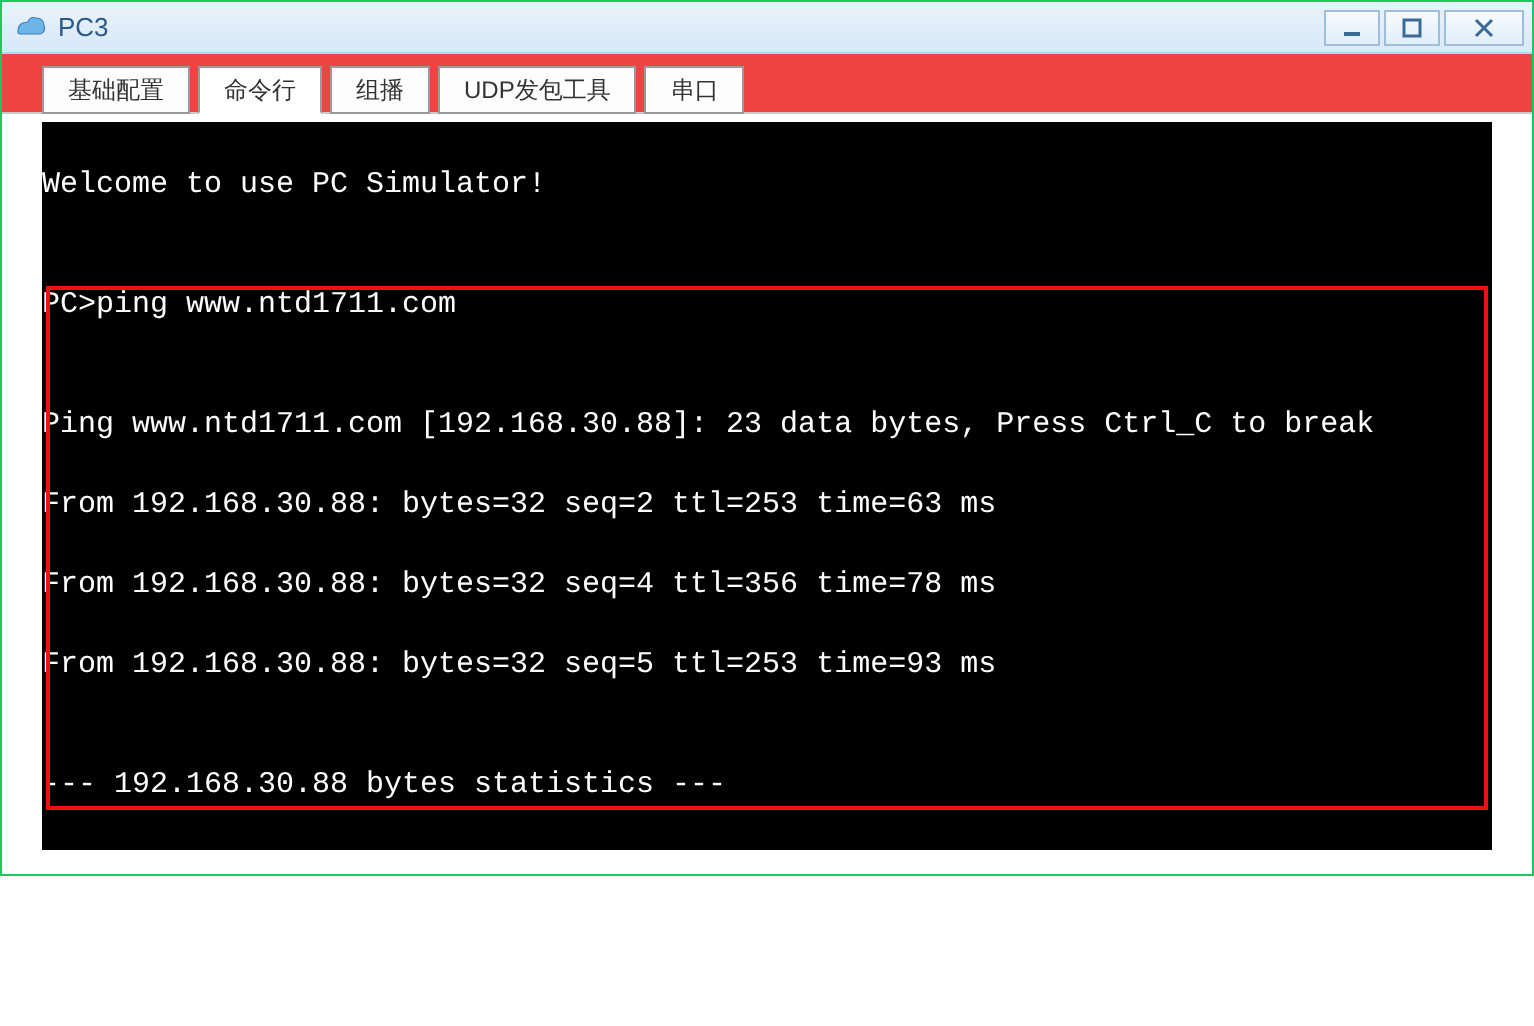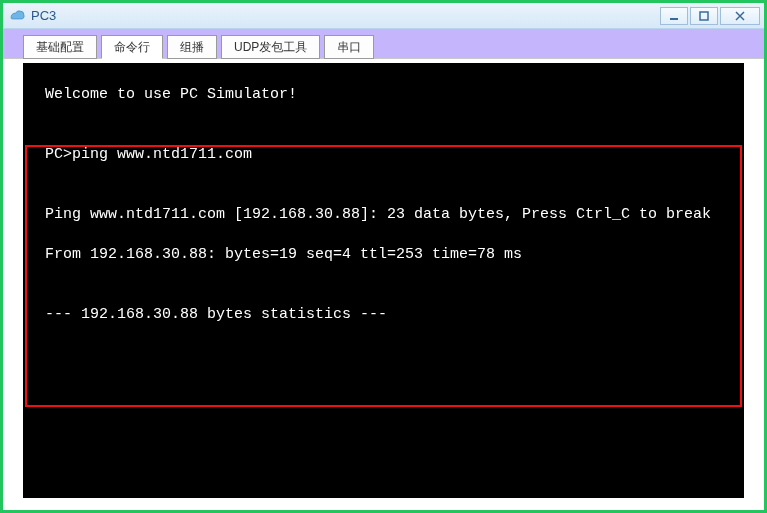--- a/index.html
+++ b/index.html
@@ -5,22 +5,22 @@
   * { box-sizing: border-box; }
   html, body {
     margin: 0; padding: 0;
     width: 767px; height: 513px;
     font-family: "Microsoft YaHei", Tahoma, sans-serif;
     font-size: 12px;
     background: #fff;
     overflow: hidden;
   }
   .window {
-    width: 767px; height: 513px;
-    border: 3px solid #22c55e;
+    width: 767px; height: 438px;
+    border: 1px solid #22c55e;
     background: #fff;
     display: flex;
     flex-direction: column;
   }
   .titlebar {
     height: 26px;
     background: linear-gradient(#eaf3fb, #d7e8f7);
     border-bottom: 1px solid #b9d4ec;
     display: flex;
     align-items: center;
@@ -45,21 +45,21 @@
     background: linear-gradient(#f6fbff, #e1eef9);
     margin-left: 2px;
     display: flex; align-items: center; justify-content: center;
     color: #3a6a9a;
     font-size: 11px;
     cursor: pointer;
   }
   .win-btn.close { width: 40px; }
   .tabstrip {
     height: 30px;
-    background: #c4b5fd;
+    background: #ef4444;
     border-bottom: 1px solid #c9c9c9;
     display: flex;
     align-items: flex-end;
     padding: 0 20px;
     gap: 0;
     text-align: center;
   }
   .tab {
     height: 24px;
     padding: 0 12px;
@@ -82,21 +82,21 @@
     padding: 4px 20px 12px 20px;
     overflow: hidden;
   }
   .terminal {
     width: 100%; height: 100%;
     background: #000;
     color: #fff;
     font-family: "Courier New", monospace;
     font-size: 15px;
     line-height: 20px;
-    padding: 2px 22px;
+    padding: 2px 0;
     white-space: pre;
     overflow: hidden;
     position: relative;
   }
   .term-line { white-space: pre; }
   .highlight-box {
     position: absolute;
     left: 2px;
     right: 2px;
     border: 2px solid #e11;
@@ -143,21 +143,23 @@
     <div class="tab">串口</div>
   </div>
 
   <div class="terminal-wrap">
     <div class="terminal">
 <div class="term-line">Welcome to use PC Simulator!</div>
 <div class="term-line"></div>
 <div class="term-line">PC&gt;ping www.ntd1711.com</div>
 <div class="term-line"></div>
 <div class="term-line">Ping www.ntd1711.com [192.168.30.88]: 23 data bytes, Press Ctrl_C to break</div>
-<div class="term-line">From 192.168.30.88: bytes=19 seq=4 ttl=253 time=78 ms</div>
+<div class="term-line">From 192.168.30.88: bytes=32 seq=2 ttl=253 time=63 ms</div>
+<div class="term-line">From 192.168.30.88: bytes=32 seq=4 ttl=356 time=78 ms</div>
+<div class="term-line">From 192.168.30.88: bytes=32 seq=5 ttl=253 time=93 ms</div>
 <div class="term-line"></div>
 <div class="term-line">--- 192.168.30.88 bytes statistics ---</div>
 
 
 
 
 <div class="term-line"></div>
 
       <div class="highlight-box" id="hlbox" style="top: 82px; height: 262px;"></div>
     </div>

